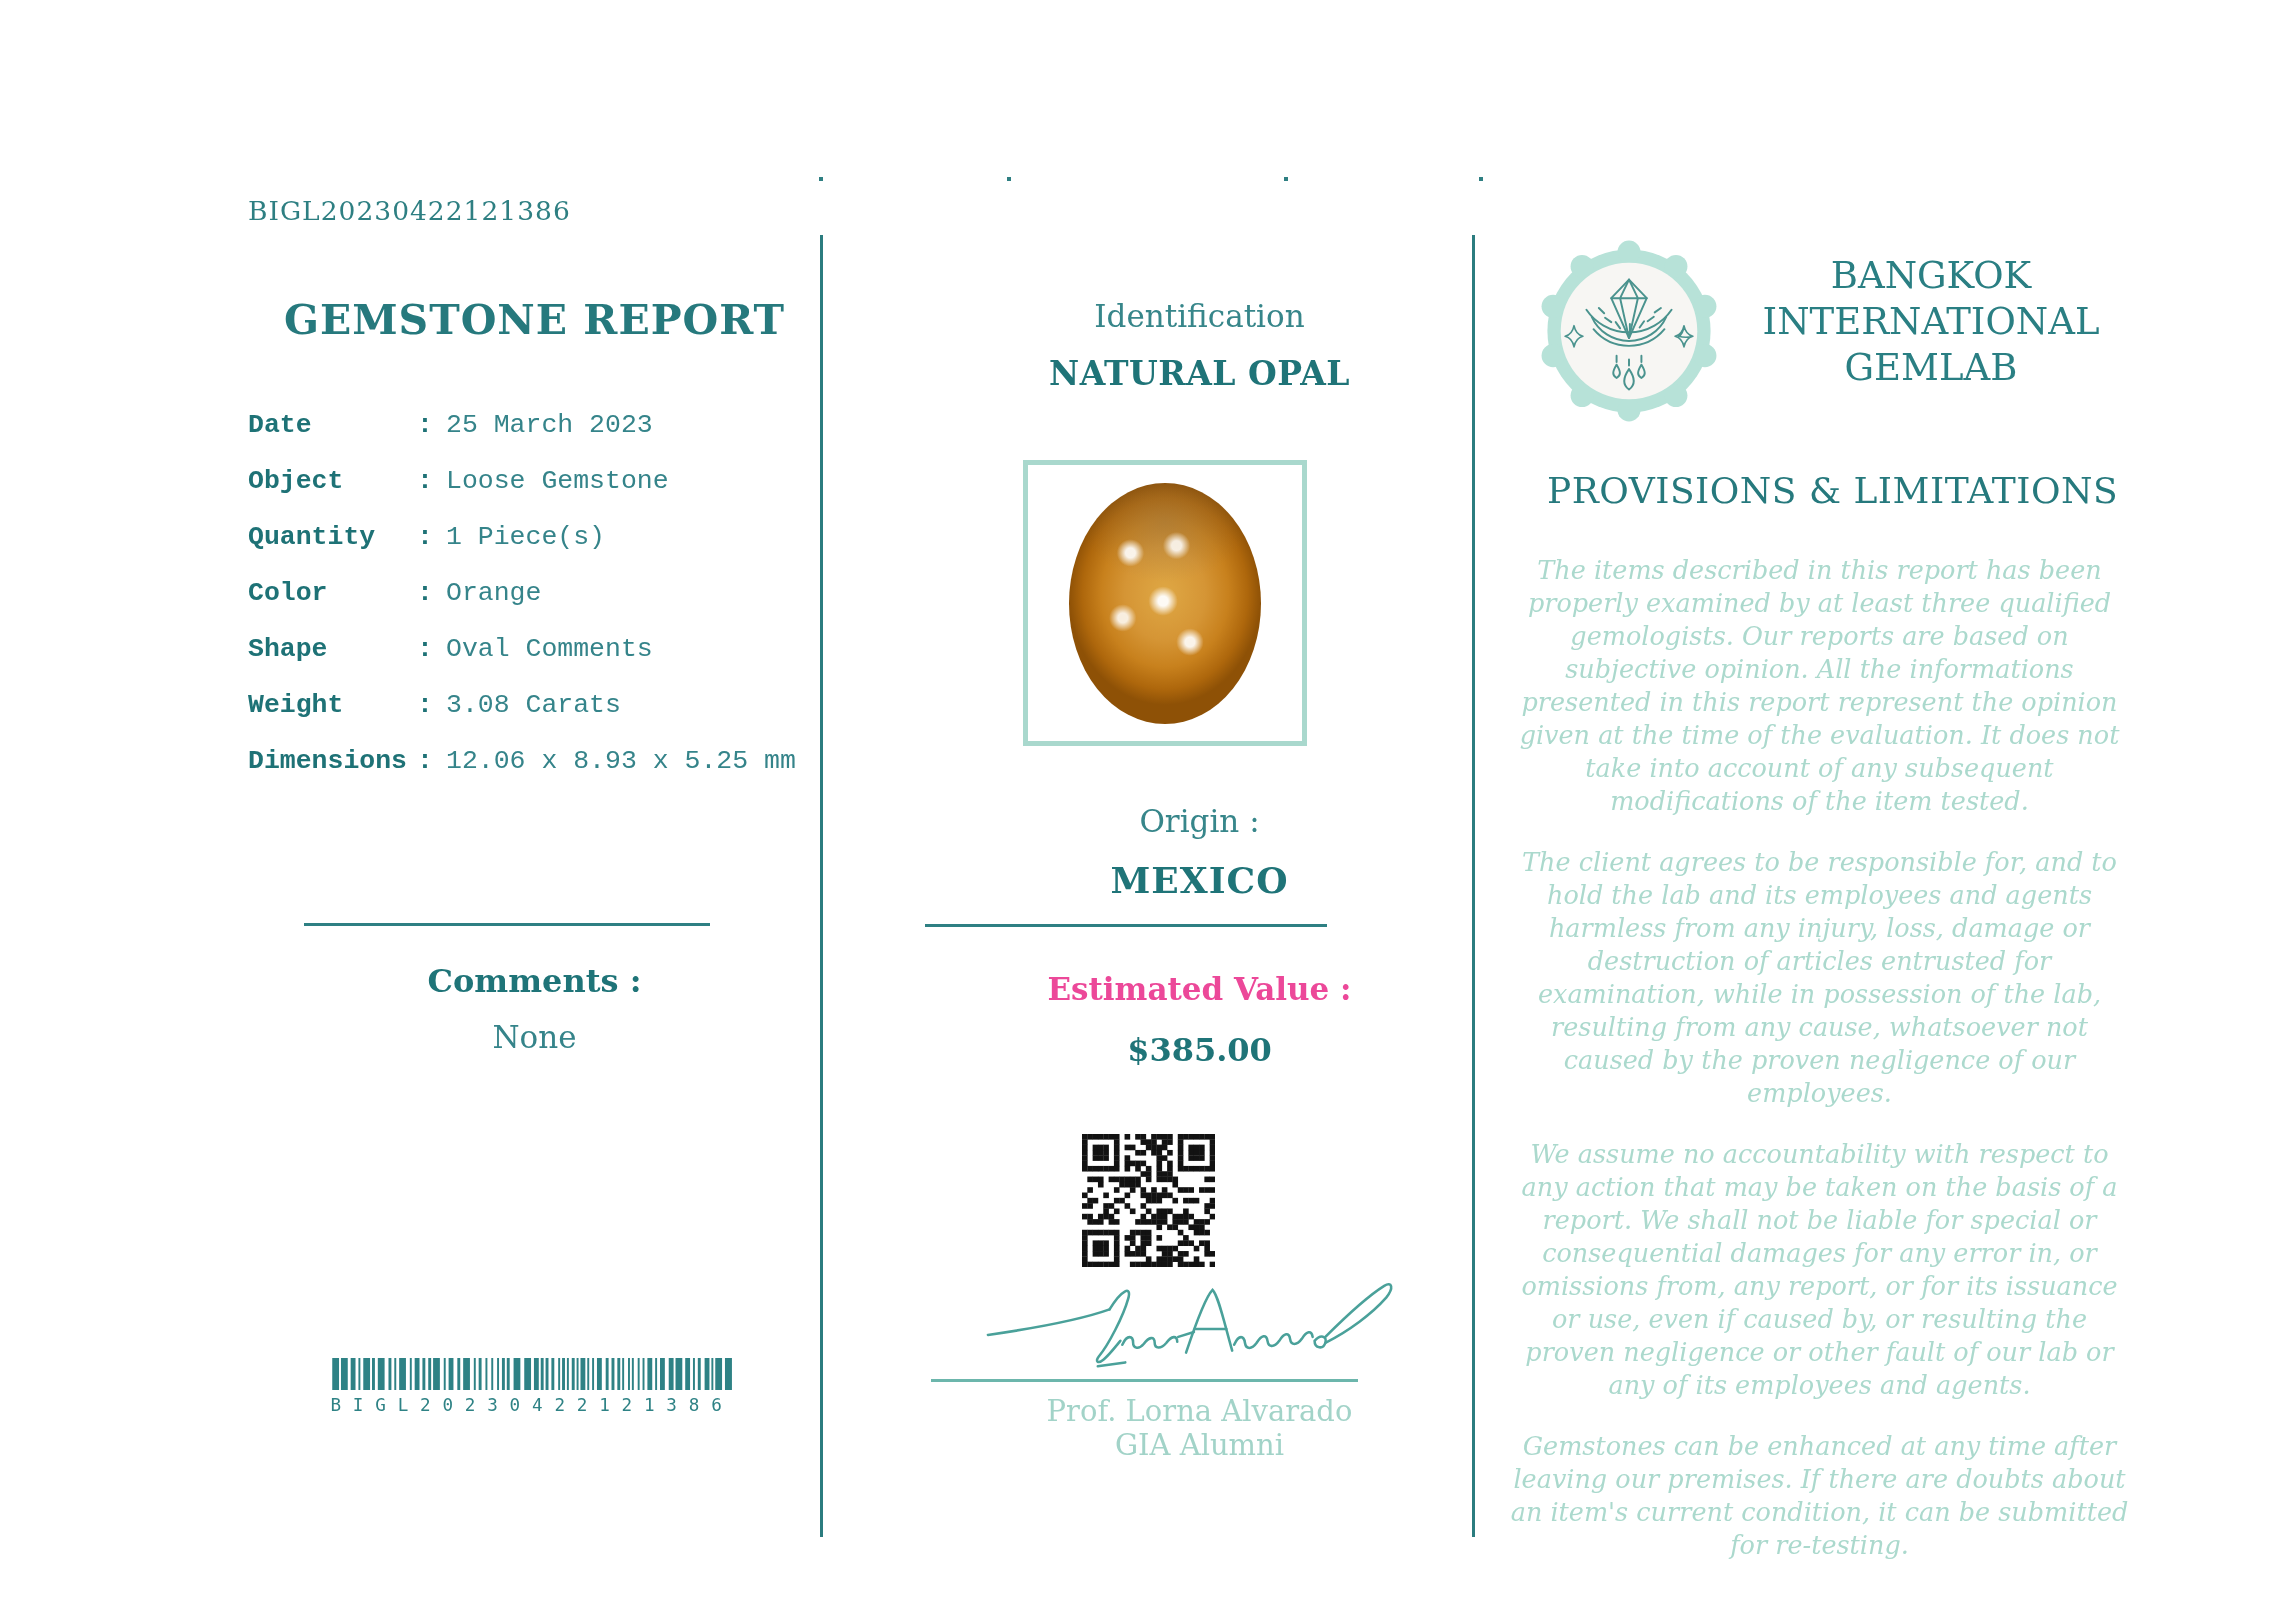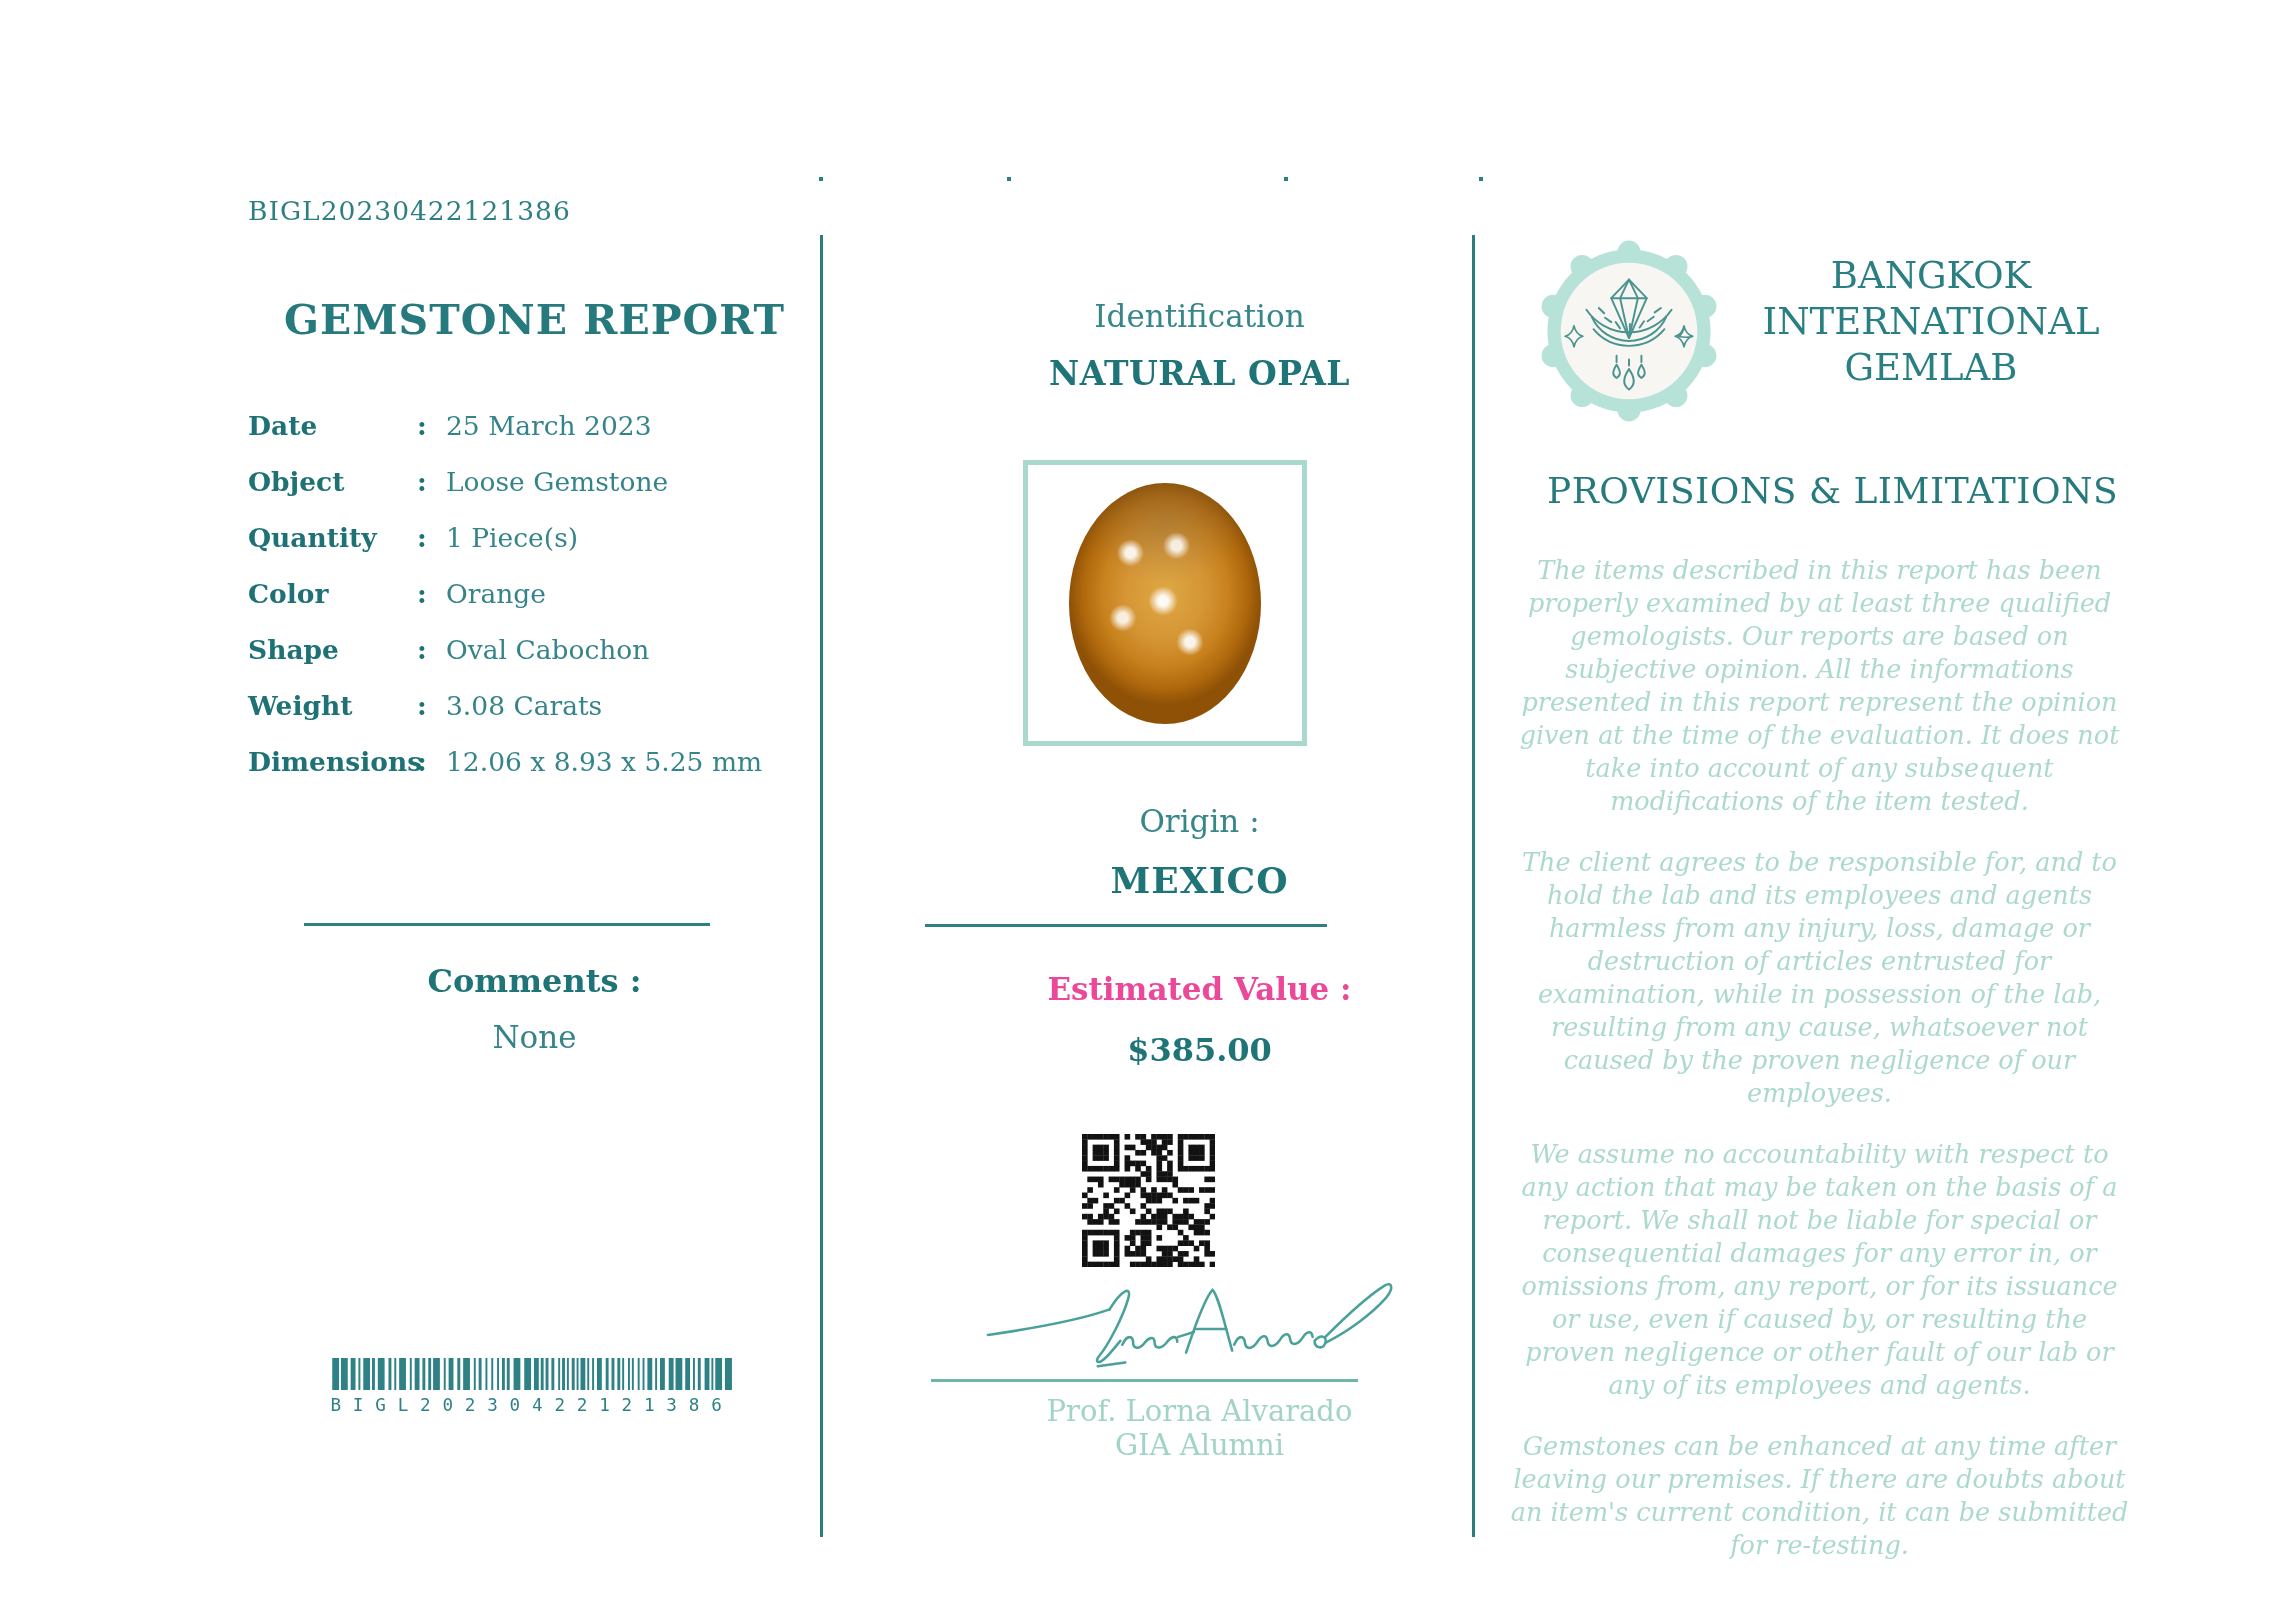--- a/index.html
+++ b/index.html
@@ -8,21 +8,21 @@
     position:relative; width:2269px; height:1620px; background:#ffffff;
     font-family:"DejaVu Serif","Liberation Serif",serif; overflow:hidden;margin-top:35px;
   }
   .abs { position:absolute; }
 
   
   .report-id { left:248px; top:160px; font-size:26.5px; color:#2e7f82; letter-spacing:1px; }
   .l-title   { left:248px; top:261px; width:573px; text-align:center;
                font-size:41px; font-weight:bold; color:#26797d; letter-spacing:1px; }
   .details   { left:248px; top:375px; width:573px; }
-  .drow      { height:56px; font-size:26.5px; }
+  .drow      { height:56px; font-size:26.5px;font-family:Liberation Mono, monospace; }
   .dlabel    { display:inline-block; width:169px; font-weight:bold; color:#1e7276; }
   .dcolon    { display:inline-block; width:29px; font-weight:bold; color:#1e7276; }
   .dvalue    { color:#35848a; }
   .l-divider   { left:304px; top:888px;  width:406px; height:2.9px; background:#2e8083; }
   .comments-l  { left:248px; top:927px;  width:573px; text-align:center;
                  font-size:32px; font-weight:bold; color:#1f7478; }
   .comments-v  { left:248px; top:984px; width:573px; text-align:center; font-size:31px; color:#35848a; }
   .barcode     { left:330px; top:1323px; width:404px; text-align:center; }
   .barcode-txt { margin-top:1px; font-family:"DejaVu Sans Mono","Liberation Mono",monospace;
                  font-size:17.6px; letter-spacing:11.8px; color:#2e8285; white-space:nowrap; }
@@ -93,21 +93,21 @@
     <div class="drow">
       <span class="dlabel">Object</span><span class="dcolon">:</span><span class="dvalue">Loose Gemstone</span>
     </div>
     <div class="drow">
       <span class="dlabel">Quantity</span><span class="dcolon">:</span><span class="dvalue">1 Piece(s)</span>
     </div>
     <div class="drow">
       <span class="dlabel">Color</span><span class="dcolon">:</span><span class="dvalue">Orange</span>
     </div>
     <div class="drow">
-      <span class="dlabel">Shape</span><span class="dcolon">:</span><span class="dvalue">Oval Cabochon</span>
+      <span class="dlabel">Shape</span><span class="dcolon">:</span><span class="dvalue">Oval Comments</span>
     </div>
     <div class="drow">
       <span class="dlabel">Weight</span><span class="dcolon">:</span><span class="dvalue">3.08 Carats</span>
     </div>
     <div class="drow">
       <span class="dlabel">Dimensions</span><span class="dcolon">:</span><span class="dvalue">12.06 x 8.93 x 5.25 mm</span>
     </div>
   </div>
 
   <div class="abs l-divider"></div>

